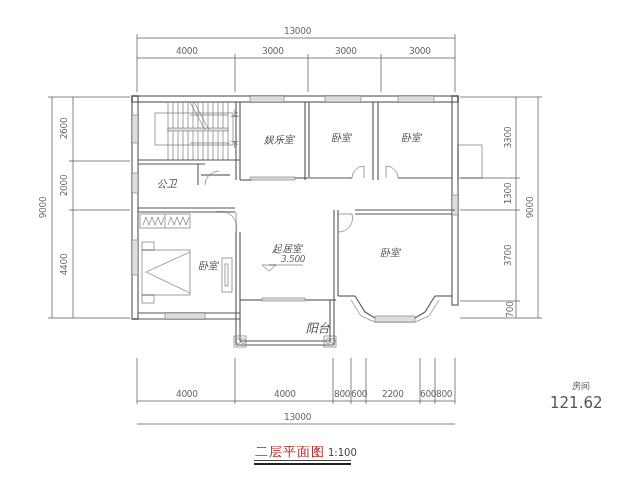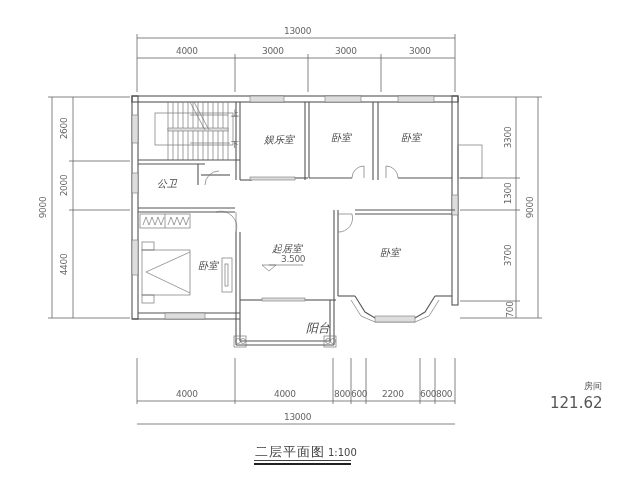--- a/index.html
+++ b/index.html
@@ -6,21 +6,21 @@
   body { width: 625px; height: 500px; position: relative; overflow: hidden; font-family: "DejaVu Sans", sans-serif; }
   #plan { position: absolute; left: 0; top: 0; width: 625px; height: 500px; }
   .wall { fill: none; stroke: #555; stroke-width: 1.1; }
   .thin { fill: none; stroke: #777; stroke-width: 0.7; }
   .dim { fill: none; stroke: #666; stroke-width: 0.8; }
   .win { fill: #ddd; stroke: #777; stroke-width: 0.6; }
   .lbl { position: absolute; color: #555; font-size: 10px; white-space: nowrap; line-height: 1; }
   .dimtxt { font-size: 9px; color: #666; letter-spacing: -0.3px; }
   .vert { transform: rotate(-90deg); transform-origin: center center; }
   .room { font-size: 10px; color: #444; font-style: italic; }
-  .title { font-size: 13px; color: #404040; letter-spacing: 1px; }
+  .title { font-size: 13px; color: #b91c1c; letter-spacing: 1px; }
   .title-rule1 { position: absolute; left: 254px; top: 460px; width: 97px; height: 1px; background: #444; }
   .title-rule2 { position: absolute; left: 254px; top: 463px; width: 97px; height: 2px; background: #222; }
 </style>
 </head>
 <body>
 
 <svg id="plan" viewBox="0 0 625 500" xmlns="http://www.w3.org/2000/svg">
 
   <g>
     <line class="dim" x1="137" y1="38" x2="455" y2="38"></line>
@@ -224,21 +224,21 @@
 <div class="lbl room" style="left:401px;top:133px;">卧室</div>
 <div class="lbl room" style="left:157px;top:179px;text-align:center;">公卫</div>
 <div class="lbl room" style="left:272px;top:232px;margin-top:12px;">起居室</div>
 <div class="lbl room" style="left:198px;top:261px;">卧室</div>
 <div class="lbl room" style="left:380px;top:248px;">卧室</div>
 <div class="lbl room" style="left:274px;top:322px;font-size:12px;margin-left:32px;">阳台</div>
 
 <div class="lbl" style="left:231px;top:110px;font-size:8px;">上</div>
 <div class="lbl" style="left:231px;top:141px;font-size:8px;">下</div>
 
-<div class="lbl dimtxt" style="left:281px;top:255px;">3.500</div>
-
-<div class="lbl" style="left:572px;top:382px;font-size:9px;margin-left:12px;">房间</div>
+<div class="lbl dimtxt" style="left:281px;top:255px;font-style:italic;">3.500</div>
+
+<div class="lbl" style="left:572px;top:382px;font-size:9px;">房间</div>
 <div class="lbl" style="left:550px;top:396px;font-size:15px;">121.62</div>
 
 <div class="lbl title" style="left:255px;top:445px;">二层平面图</div>
 <div class="lbl" style="left:328px;top:448px;font-size:10px;color:#444;">1:100</div>
 <div class="title-rule1"></div>
 <div class="title-rule2"></div>
 
 </body></html>

